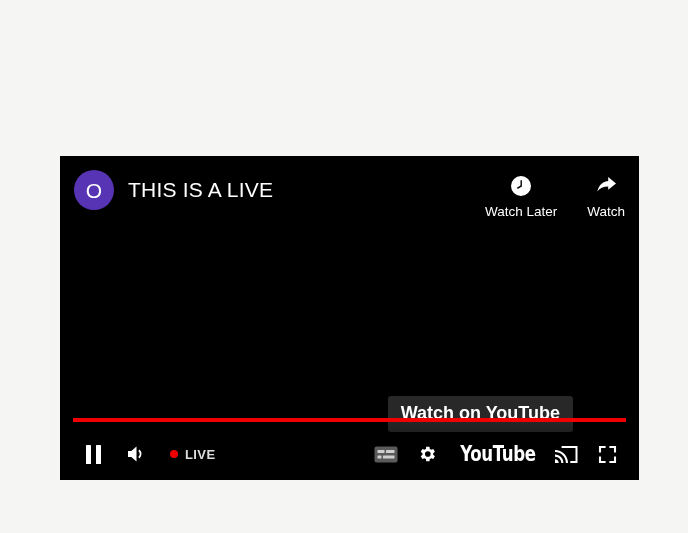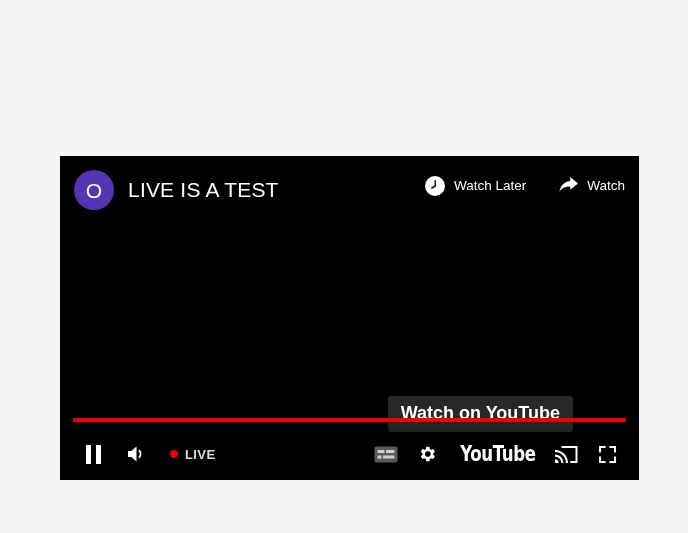--- a/index.html
+++ b/index.html
@@ -76,21 +76,21 @@
   #top-actions {
     display: flex;
     align-items: flex-start;
     gap: 30px;
     flex: 0 0 auto;
     padding-top: 4px;
   }
 
   .top-action {
     display: flex;
-    flex-direction: row;
+    flex-direction: column;
     align-items: center;
     gap: 7px;
     cursor: pointer;
   }
 
   .top-action .ta-icon {
     width: 24px;
     height: 24px;
     display: block;
     fill: #ffffff;
@@ -220,21 +220,21 @@
 </style>
 </head>
 <body style="background: rgb(245, 245, 243);">
 
 <div id="player" style="background: rgb(0, 0, 0);">
 
   <div id="top-overlay">
 
     <div id="title-group">
       <div id="avatar" style="background: rgb(87, 52, 179);">O</div>
-      <div id="video-title">LIVE IS A TEST</div>
+      <div id="video-title">THIS IS A LIVE</div>
     </div>
 
     <div id="top-actions">
 
       <div class="top-action">
         <span>
           <svg class="ta-icon" viewBox="0 0 24 24">
             <path d="M12 2a10 10 0 1 0 0 20 10 10 0 0 0 0-20zm.9 10.4-4.2 2.6-.8-1.3 3.6-2.2V6.2h1.4v6.2z"></path>
           </svg>
         </span>

